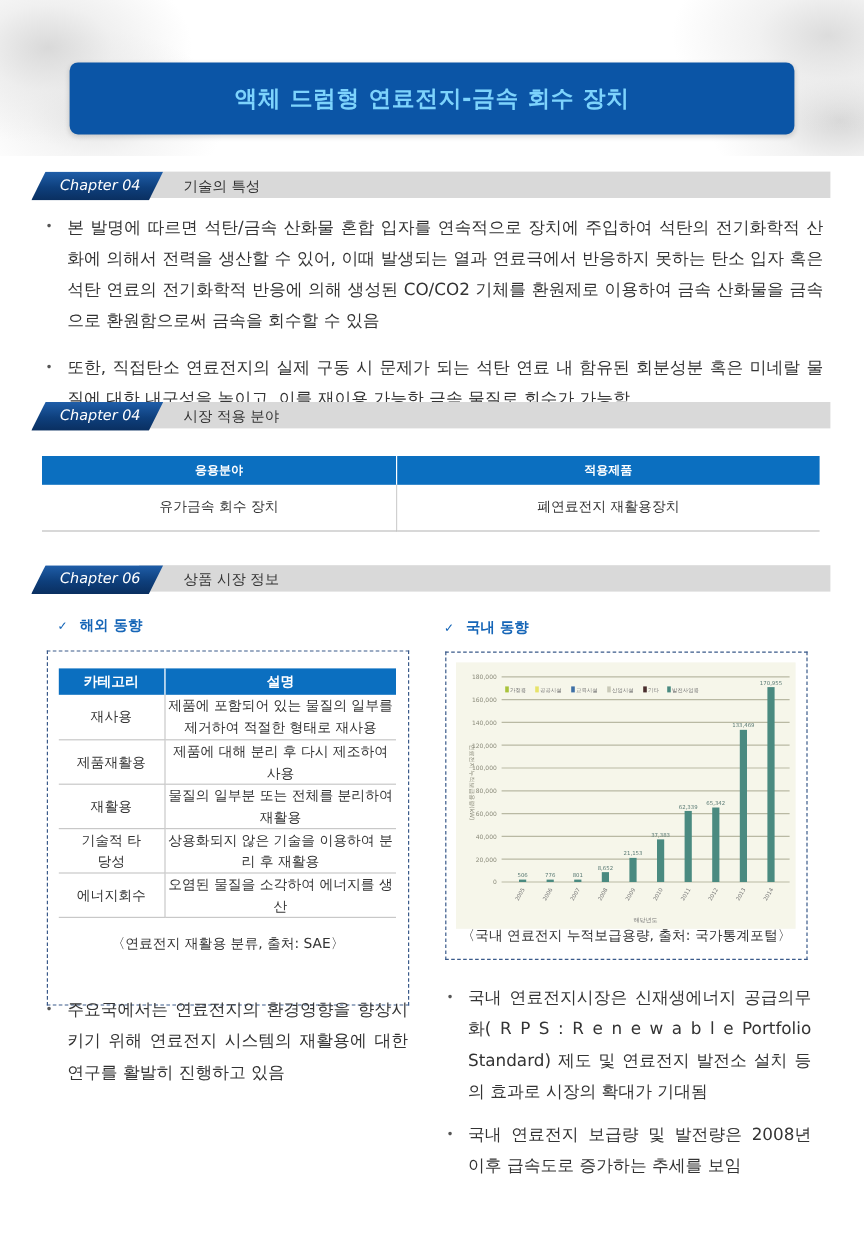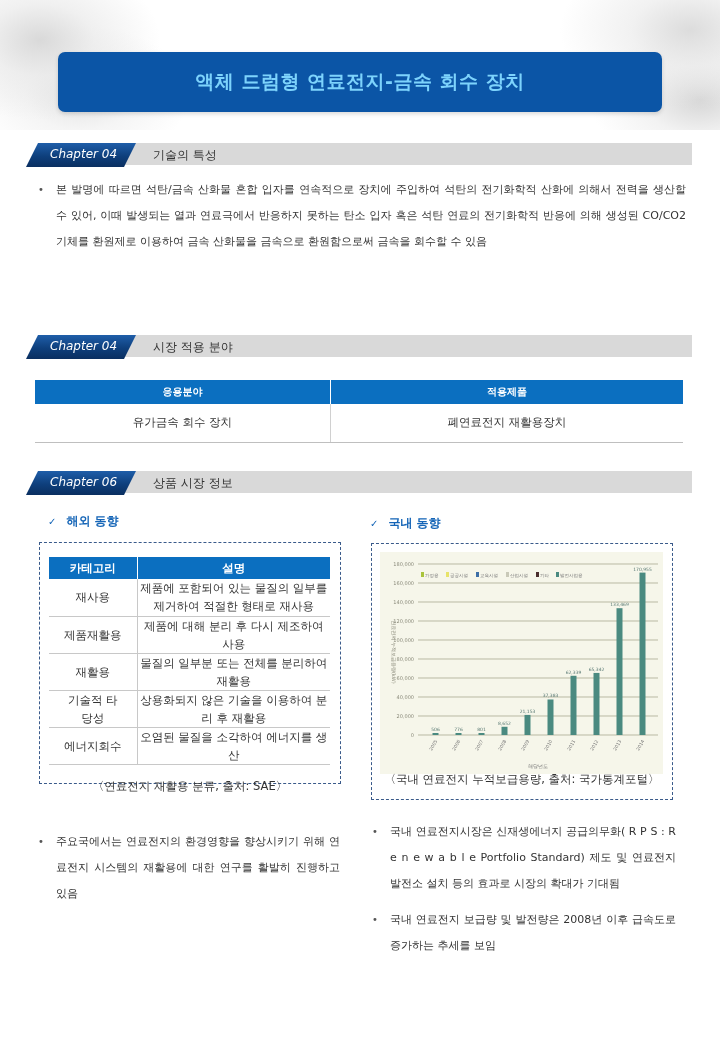--- a/index.html
+++ b/index.html
@@ -39,21 +39,21 @@
   .chapter .tag-text {
     position: absolute; left: 24px; top: 4px; color: #fff; font-style: italic; font-size: 12px;
     font-family: "DejaVu Sans", sans-serif;
   }
   .chapter .label {
     position: absolute; left: 127px; top: 4px; font-size: 12px; color: #333;
   }
 
   
   .bullets { position: absolute; }
-  .bullet { position: relative; padding-left: 20px; font-size: 11px; line-height: 26px; color: #333; }
+  .bullet { position: relative; padding-left: 20px; font-size: 14px; line-height: 26px; color: #333; }
   .bullet::before { content: "•"; position: absolute; left: 2px; top: 0; font-size: 10px; color: #555; }
   .bullet .bt { text-align: justify; display: block; }
 
   
   .app-table {
     position: absolute; left: 35px; top: 380px; width: 648px; border-collapse: collapse;
   }
   .app-table th {
     background: #0b6fc0; color: #fff; font-size: 10px; font-weight: bold; height: 24px;
     border-right: 1px solid #ffffff;
@@ -99,20 +99,23 @@
 
 <div class="chapter" style="top:143px;">
   <div class="grey"></div>
   <div class="tag"></div>
   <span class="tag-text">Chapter 04</span>
   <span class="label">기술의 특성</span>
 </div>
 <div class="bullets" style="left:36px; top:177px; width:650px;">
   <div class="bullet">
       <span class="bt">본 발명에 따르면 석탄/금속 산화물 혼합 입자를 연속적으로 장치에 주입하여 석탄의 전기화학적 산화에 의해서 전력을 생산할 수 있어, 이때 발생되는 열과 연료극에서 반응하지 못하는 탄소 입자 혹은 석탄 연료의 전기화학적 반응에 의해 생성된 CO/CO2 기체를 환원제로 이용하여 금속 산화물을 금속으로 환원함으로써 금속을 회수할 수 있음</span>
+    </div>
+  <div class="bullet" style="margin-top:13px;">
+      <span class="bt">또한, 직접탄소 연료전지의 실제 구동 시 문제가 되는 석탄 연료 내 함유된 회분성분 혹은 미네랄 물질에 대한 내구성을 높이고, 이를 재이용 가능한 금속 물질로 회수가 가능함</span>
     </div>
 </div>
 
 <div class="chapter" style="top:335px;">
   <div class="grey"></div>
   <div class="tag"></div>
   <span class="tag-text">Chapter 04</span>
   <span class="label">시장 적용 분야</span>
 </div>
 <table class="app-table">
@@ -133,21 +136,21 @@
 <div class="chapter" style="top:471px;">
   <div class="grey"></div>
   <div class="tag"></div>
   <span class="tag-text">Chapter 06</span>
   <span class="label">상품 시장 정보</span>
 </div>
 
 <div class="sub-head" style="left:48px; top:513px;">
   <span class="check">✓</span><span>해외 동향</span>
 </div>
-<div class="dash-box" style="left:39px; top:542px; width:302px; height:242px;">
+<div class="dash-box" style="left:39px; top:542px; width:302px; height:296px;">
   <table class="cat-table">
     <thead>
       <tr>
         <th>카테고리</th>
         <th>설명</th>
       </tr>
     </thead>
     <tbody>
       <tr>
           <td>재사용</td>

